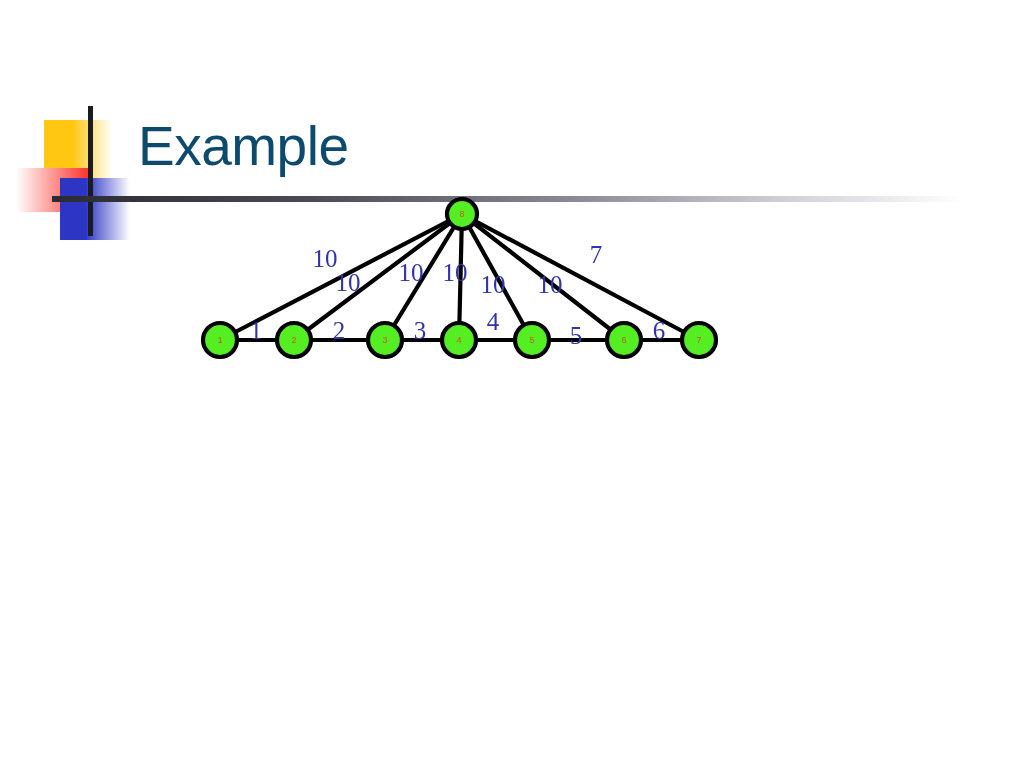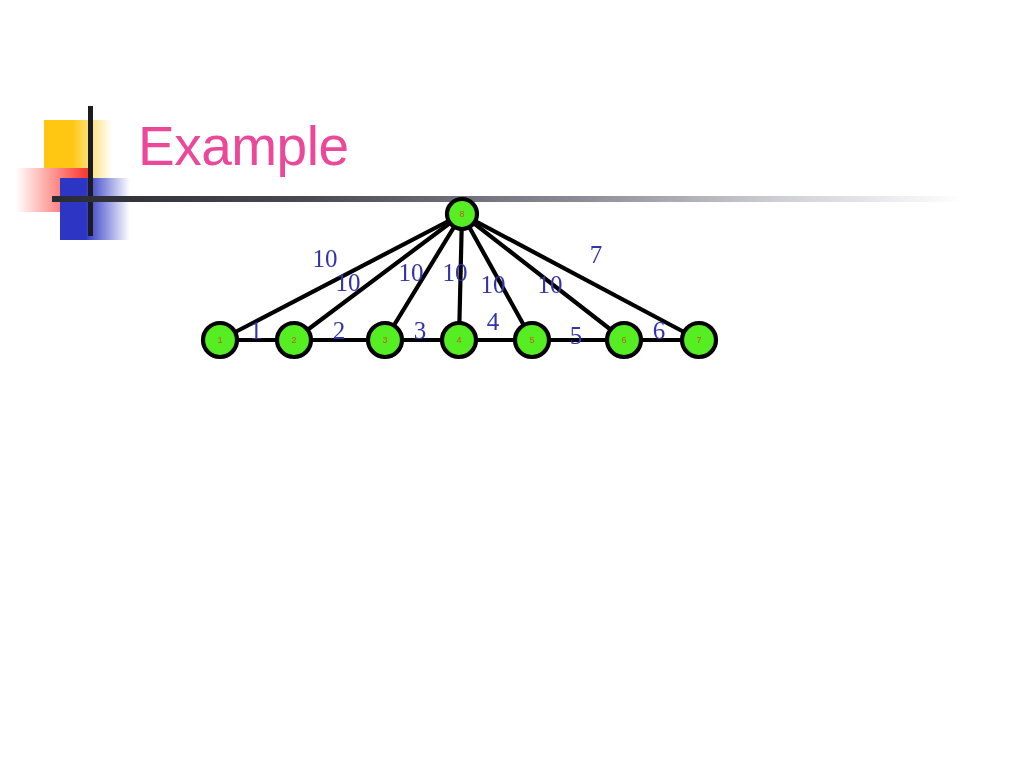--- a/index.html
+++ b/index.html
@@ -66,21 +66,21 @@
     background: #1b1b22;
   }
 
   
   #slide-title {
     position: absolute;
     left: 138px;
     top: 118px;
     font-size: 55px;
     line-height: 1.05;
-    color: #ec4899;
+    color: #0c4a6e;
     font-family: "Liberation Sans", sans-serif;
     font-weight: 400;
     letter-spacing: -0.5px;
     white-space: nowrap;
   }
 
   
   #title-rule {
     position: absolute;
     left: 52px;

